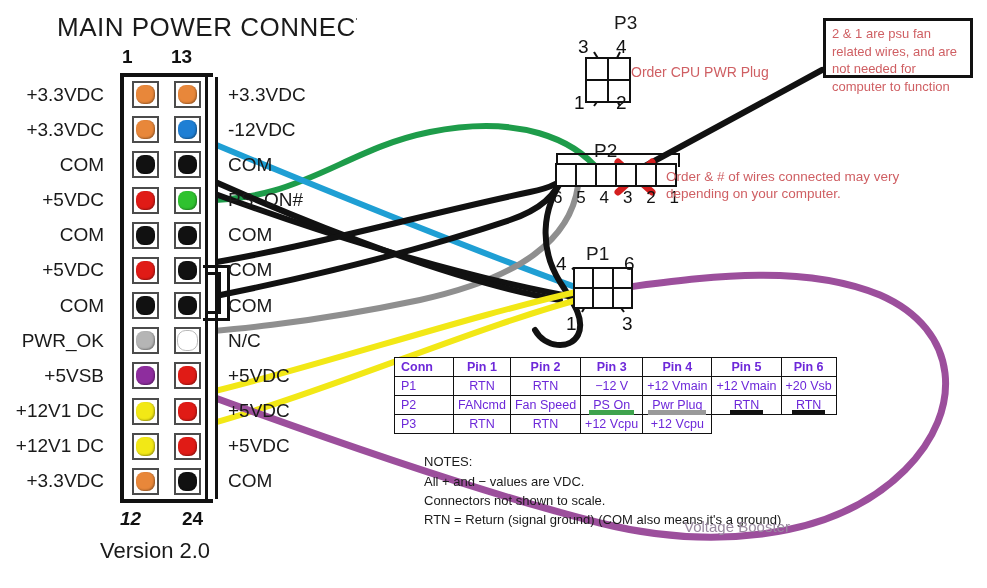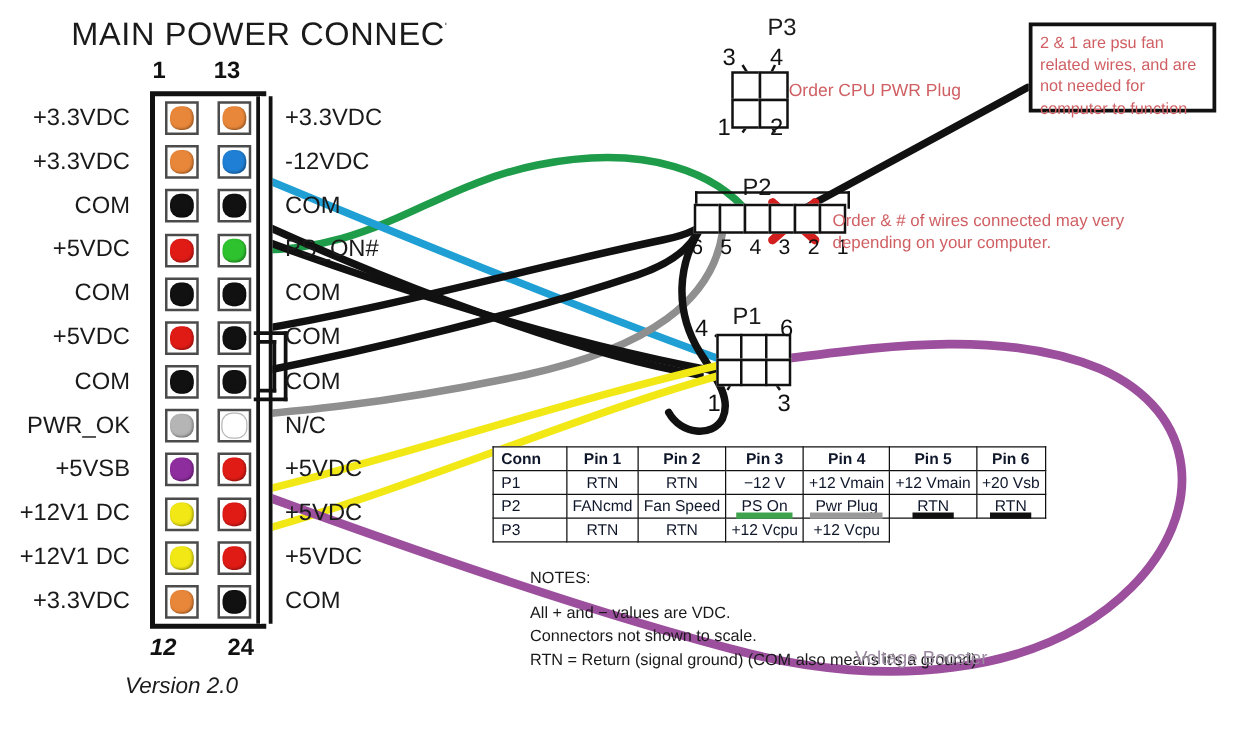--- a/index.html
+++ b/index.html
@@ -11,21 +11,21 @@
   #stage{position:absolute;left:0;top:0;width:987px;height:588px;}
   svg#wires{position:absolute;left:0;top:0;width:987px;height:588px;pointer-events:none;}
 
   
   .title{
     position:absolute;left:57px;top:12px;
     font-size:26px;letter-spacing:.5px;color:#1a1a1a;
     white-space:nowrap;width:300px;overflow:hidden;
   }
   .version{
-    position:absolute;left:100px;top:538px;font-size:18px;color:#1a1a1a;font-style:italic;
+    position:absolute;left:100px;top:538px;font-size:22px;color:#1a1a1a;
   }
 
   
   .pin-col-num{position:absolute;font-size:19px;font-weight:bold;color:#111;}
   #num-1{left:122px;top:46px;}
   #num-13{left:171px;top:46px;}
   #num-12{left:120px;top:508px;font-style:italic;}
   #num-24{left:182px;top:508px;}
 
   .conn-body{
@@ -101,29 +101,29 @@
   #p1-n1{left:566px;top:313px;}
   #p1-n3{left:622px;top:313px;}
 
   
   .red-note{
     position:absolute;color:#cf5f63;font-size:13.5px;line-height:17px;
   }
   #note-cpu{left:631px;top:64px;font-size:14px;}
   #note-order{left:666px;top:168px;width:255px;}
   #box-note{
-    position:absolute;left:823px;top:18px;width:150px;height:72px;
+    position:absolute;left:823px;top:18px;width:150px;height:60px;
     border:3px solid #111;background:#fff;box-sizing:border-box;
     padding:4px 6px;color:#cf5f63;font-size:13px;line-height:17.5px;
   }
 
   
   #pin-table{
     position:absolute;left:394px;top:357px;border-collapse:collapse;
-    font-size:12.5px;color:#0f172a;background:#fff;
+    font-size:12.5px;color:#6d28d9;background:#fff;
   }
   #pin-table th,#pin-table td{
     border:1.5px solid #111;padding:2px 4px;text-align:center;
     font-weight:normal;
   }
   #pin-table thead th{font-weight:bold;font-size:12.5px;}
   #pin-table th.conn-h{text-align:left;padding-left:6px;}
   #pin-table td.conn-c{text-align:left;padding-left:6px;}
   #pin-table td.w-conn{width:48px;}
   #pin-table td,#pin-table th{white-space:nowrap;}
@@ -131,21 +131,21 @@
   .cell-hl.green::after{content:"";position:absolute;left:-2px;right:-2px;bottom:-3px;
     height:5px;background:#3fa34d;}
   .cell-hl.gray::after{content:"";position:absolute;left:-2px;right:-2px;bottom:-3px;
     height:5px;background:#9a9a9a;}
   .cell-hl.black::after{content:"";position:absolute;left:-2px;right:-2px;bottom:-3px;
     height:5px;background:#111;}
 
   
   #notes{position:absolute;left:424px;top:452px;font-size:13px;
     color:#1a1a1a;line-height:19px;}
-  #notes .nhead{margin-bottom:9px;}
+  #notes .nhead{margin-bottom:1px;}
   #vb-label{position:absolute;left:684px;top:518px;font-size:15px;color:#9a8aa0;}
 </style>
 </head>
 <body>
 
 <div id="stage">
 
   <svg id="wires" viewBox="0 0 987 588">
 
     <path d="M188,200 C 300,205 340,150 430,132 C 520,114 575,140 600,172" fill="none" stroke="#1e9c4a" stroke-width="6" stroke-linecap="round"></path>

